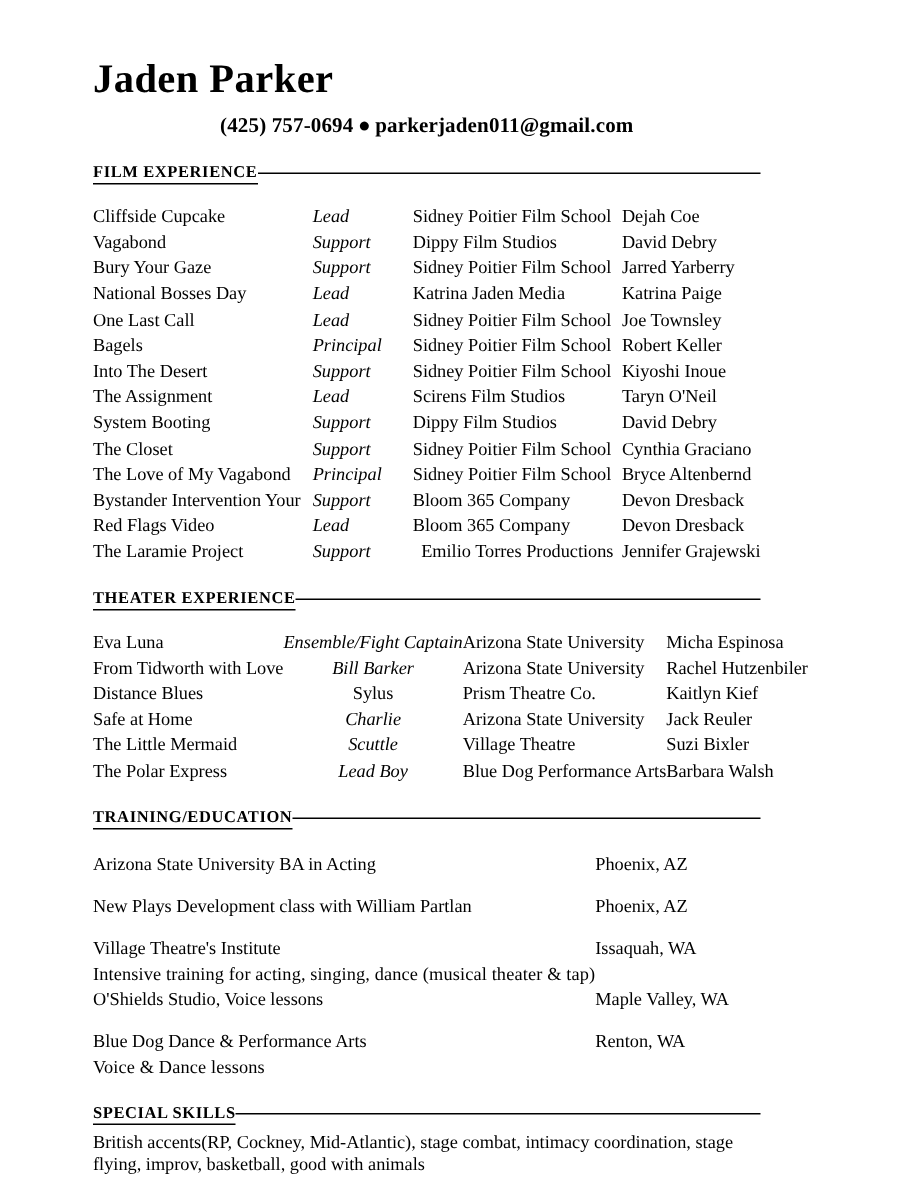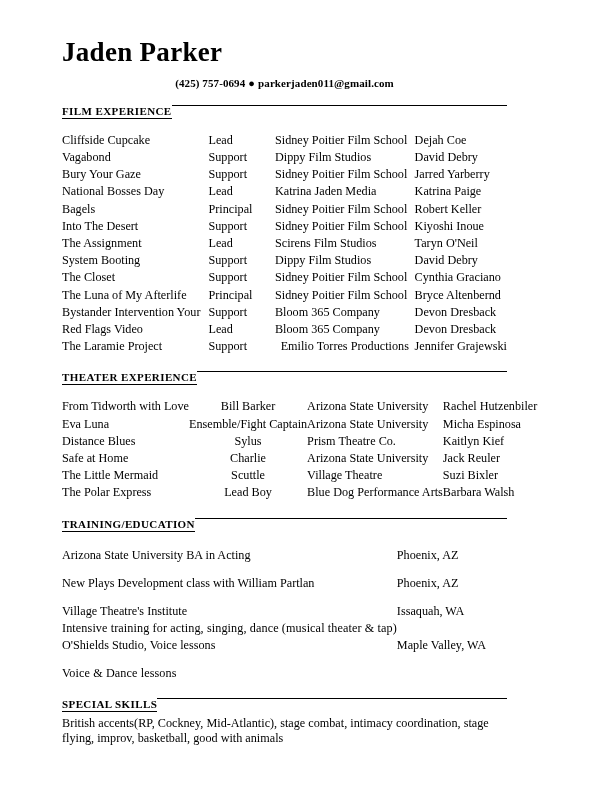--- a/index.html
+++ b/index.html
@@ -17,31 +17,31 @@
   .name {
     text-align:left;
     font-size:27px;
     font-weight:700;
     letter-spacing:0.3px;
     margin-top:38px;
     line-height:1.1;
   }
   .contact {
     text-align:center;
-    font-size:11px;
+    font-size:14px;
     font-weight:700;
     margin-top:9px;
     letter-spacing:0.1px;
   }
   .contact .dot { padding:0 3px; }
 
   
   .section-head {
     display:flex;
-    align-items:flex-start;
+    align-items:center;
     margin-top:16px;
     margin-bottom:4px;
   }
   .section-head .label {
     font-size:11px;
     font-weight:700;
     letter-spacing:0.4px;
     white-space:nowrap;
     border-bottom:1.6px solid #000;
     padding-bottom:1px;
@@ -56,21 +56,21 @@
   
   .credits { width:445px; border-collapse:collapse; }
   .credits td {
     font-size:12.2px;
     line-height:17.2px;
     padding:0;
     vertical-align:top;
     white-space:nowrap;
   }
   .c-title { width:138px; }
-  .c-role  { width:77px; font-size:11.2px; }
+  .c-role  { width:77px; font-style:italic; font-size:11.2px; }
   .c-prod  { width:143px; }
   .c-dir   { width:auto; }
 
   .credits.film .c-role { padding-left:8px; }
   .credits.theater .c-role { text-align:center; }
   .role-roman { font-style:normal; font-size:12.2px; }
   .role-wide  { display:inline-block; white-space:nowrap; }
   .prod-indent { padding-left:5px;text-align:center; }
 
   .spacer-row td { height:9px; line-height:9px; font-size:0; }
@@ -139,20 +139,26 @@
           <td class="c-prod">Sidney Poitier Film School</td>
           <td class="c-dir">Jarred Yarberry</td>
         </tr>
       <tr>
           <td class="c-title">National Bosses Day</td>
           <td class="c-role">Lead</td>
           <td class="c-prod">Katrina Jaden Media</td>
           <td class="c-dir">Katrina Paige</td>
         </tr>
       <tr>
+          <td class="c-title">One Last Call</td>
+          <td class="c-role">Lead</td>
+          <td class="c-prod">Sidney Poitier Film School</td>
+          <td class="c-dir">Joe Townsley</td>
+        </tr>
+      <tr>
           <td class="c-title">Bagels</td>
           <td class="c-role">Principal</td>
           <td class="c-prod">Sidney Poitier Film School</td>
           <td class="c-dir">Robert Keller</td>
         </tr>
       <tr>
           <td class="c-title">Into The Desert</td>
           <td class="c-role">Support</td>
           <td class="c-prod">Sidney Poitier Film School</td>
           <td class="c-dir">Kiyoshi Inoue</td>
@@ -169,21 +175,21 @@
           <td class="c-prod">Dippy Film Studios</td>
           <td class="c-dir">David Debry</td>
         </tr>
       <tr>
           <td class="c-title">The Closet</td>
           <td class="c-role">Support</td>
           <td class="c-prod">Sidney Poitier Film School</td>
           <td class="c-dir">Cynthia Graciano</td>
         </tr>
       <tr>
-          <td class="c-title">The Luna of My Afterlife</td>
+          <td class="c-title">The Love of My Vagabond</td>
           <td class="c-role">Principal</td>
           <td class="c-prod">Sidney Poitier Film School</td>
           <td class="c-dir">Bryce Altenbernd</td>
         </tr>
       <tr>
           <td class="c-title">Bystander Intervention Your</td>
           <td class="c-role">Support</td>
           <td class="c-prod">Bloom 365 Company</td>
           <td class="c-dir">Devon Dresback</td>
         </tr>
@@ -205,32 +211,32 @@
   <div class="section-head">
     <span class="label">THEATER EXPERIENCE</span>
     <span class="rule"></span>
   </div>
   <table class="credits theater">
     <tbody>
       <tr class="spacer-row">
           <td colspan="4"></td>
         </tr>
       <tr>
+          <td class="c-title">Eva Luna</td>
+          <td class="c-role"><span class="role-wide">Ensemble/Fight Captain</span></td>
+          <td class="c-prod">Arizona State University</td>
+          <td class="c-dir">Micha Espinosa</td>
+        </tr>
+      <tr>
           <td class="c-title">From Tidworth with Love</td>
           <td class="c-role">Bill Barker</td>
           <td class="c-prod">Arizona State University</td>
           <td class="c-dir">Rachel Hutzenbiler</td>
         </tr>
       <tr>
-          <td class="c-title">Eva Luna</td>
-          <td class="c-role"><span class="role-wide">Ensemble/Fight Captain</span></td>
-          <td class="c-prod">Arizona State University</td>
-          <td class="c-dir">Micha Espinosa</td>
-        </tr>
-      <tr>
           <td class="c-title">Distance Blues</td>
           <td class="c-role role-roman">Sylus</td>
           <td class="c-prod">Prism Theatre Co.</td>
           <td class="c-dir">Kaitlyn Kief</td>
         </tr>
       <tr>
           <td class="c-title">Safe at Home</td>
           <td class="c-role">Charlie</td>
           <td class="c-prod">Arizona State University</td>
           <td class="c-dir">Jack Reuler</td>
@@ -282,20 +288,24 @@
           <td></td>
         </tr>
       <tr>
           <td class="t-main">O'Shields Studio, Voice lessons</td>
           <td class="t-loc">Maple Valley, WA</td>
         </tr>
       <tr class="t-gap">
           <td colspan="2"></td>
         </tr>
       <tr>
+          <td class="t-main">Blue Dog Dance &amp; Performance Arts</td>
+          <td class="t-loc">Renton, WA</td>
+        </tr>
+      <tr>
           <td class="t-note">Voice &amp; Dance lessons</td>
           <td></td>
         </tr>
     </tbody>
   </table>
 
   <div class="section-head">
     <span class="label">SPECIAL SKILLS</span>
     <span class="rule"></span>
   </div>

